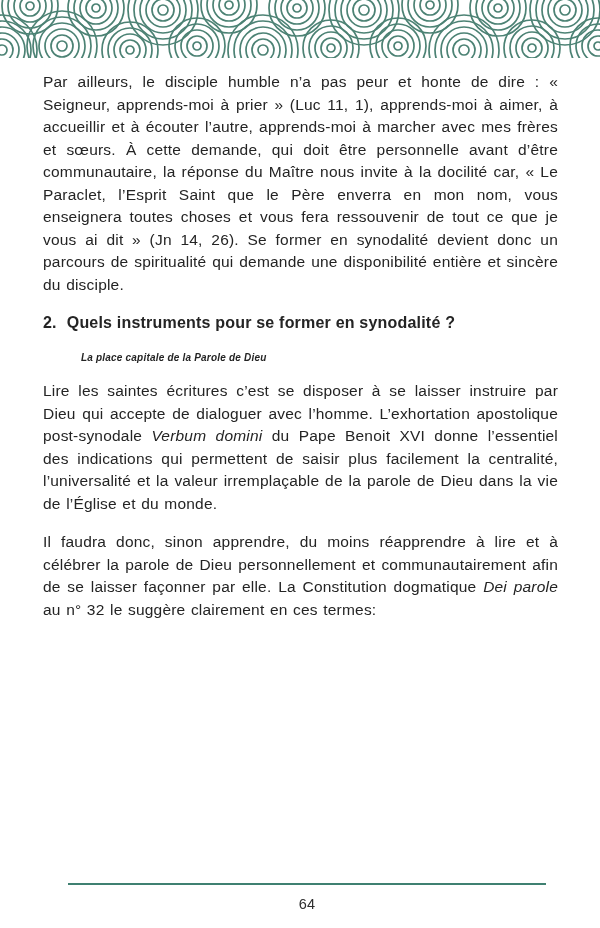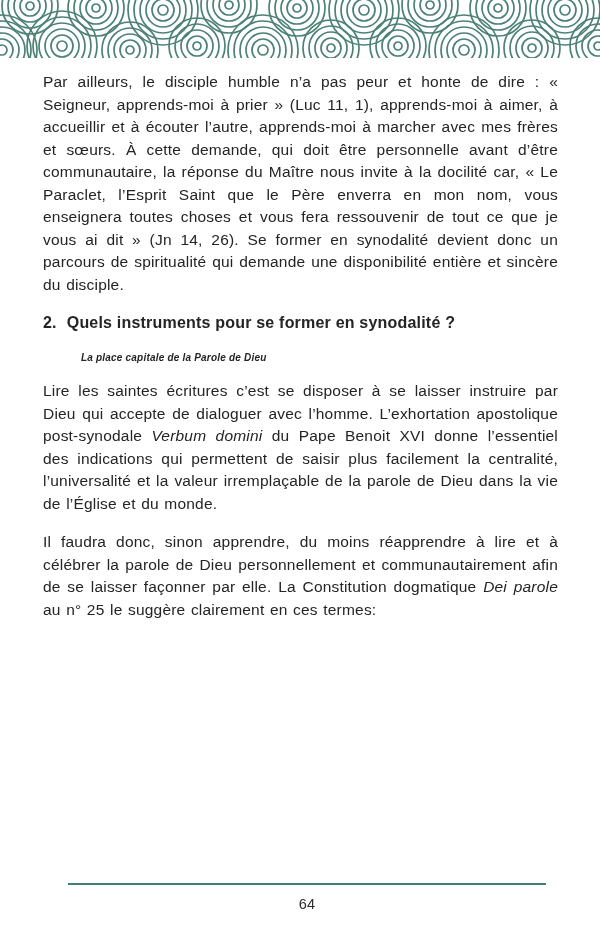--- a/index.html
+++ b/index.html
@@ -117,21 +117,21 @@
 
     <h2 class="section-heading">
       <span class="h-num">2.</span><span class="h-text">Quels instruments pour se former en synodalité ?</span>
     </h2>
 
 
     <p class="subheading">La place capitale de la Parole de Dieu</p>
 
     <p class="body"><span>Lire les saintes écritures c’est se disposer à se laisser instruire par Dieu qui accepte de dialoguer avec l’homme. L’exhortation apostolique post-synodale </span><em>Verbum domini</em><span> du Pape Benoit XVI donne l’essentiel des indications qui permettent de saisir plus facilement la centralité, l’universalité et la valeur irremplaçable de la parole de Dieu dans la vie de l’Église et du monde.</span></p>
 
-    <p class="body"><span>Il faudra donc, sinon apprendre, du moins réapprendre à lire et à célébrer la parole de Dieu personnellement et communautairement afin de se laisser façonner par elle. La Constitution dogmatique </span><em>Dei parole</em><span> au n° 25 le suggère clairement en ces termes:</span></p>
+    <p class="body"><span>Il faudra donc, sinon apprendre, du moins réapprendre à lire et à célébrer la parole de Dieu personnellement et communautairement afin de se laisser façonner par elle. La Constitution dogmatique </span><em>Dei parole</em><span> au n° 32 le suggère clairement en ces termes:</span></p>
 
   </div>
 
   <div class="footer">
     <div class="footer-line"></div>
     <div class="page-number">64</div>
   </div>
 
 </div>
 

